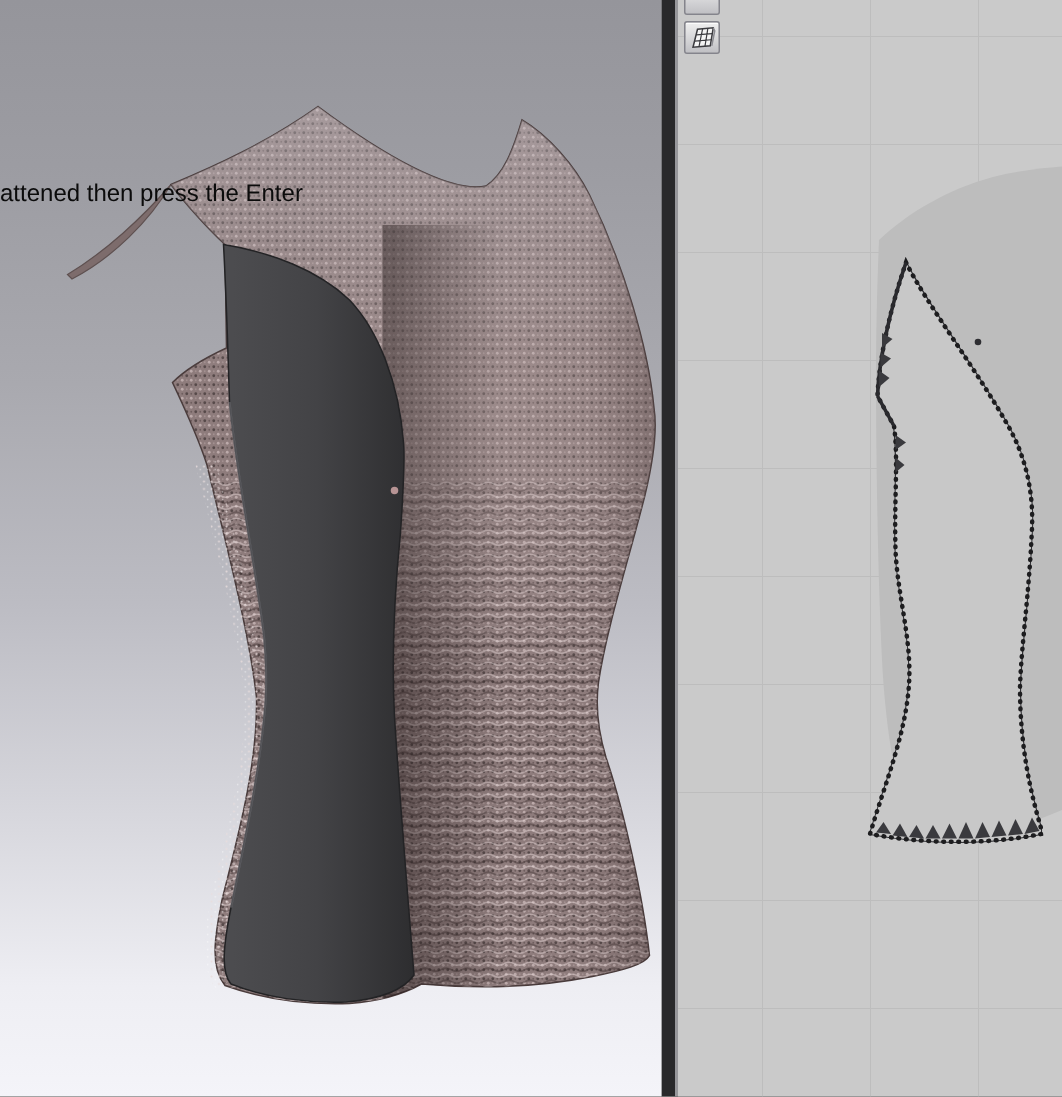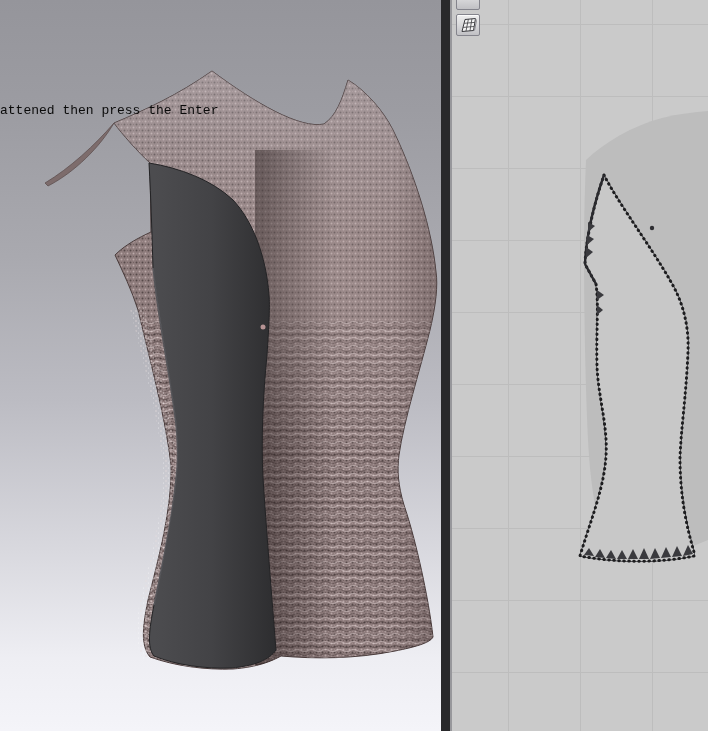--- a/index.html
+++ b/index.html
@@ -7,22 +7,22 @@
     position:relative;width:708px;height:731px;overflow:hidden;
     font-family:"Liberation Sans","DejaVu Sans",sans-serif;
     display:flex;
   }
   
   .view3d{
     position:relative;width:441px;height:731px;flex:0 0 441px;overflow:hidden;
     background:linear-gradient(180deg,#95959b 0%,#9c9ca2 15%,#a9a9af 35%,#bcbcc3 55%,#d8d8de 75%,#eeeef3 90%,#f4f4f9 100%);
   }
   .hint-text{
-    position:absolute;left:0;top:103px;
-    font-size:13px;color:#0b0b0b;white-space:nowrap;letter-spacing:0px;font-family:Liberation Mono, monospace;
+    position:absolute;left:0;top:121px;
+    font-size:16px;color:#0b0b0b;white-space:nowrap;letter-spacing:0px;
   }
   .view3d svg{position:absolute;left:0;top:0;}
   
   .divider{
     flex:0 0 11px;width:11px;height:731px;
     background:#29292b;
     border-right:2px solid #97979b;
     box-sizing:border-box;
   }
   

